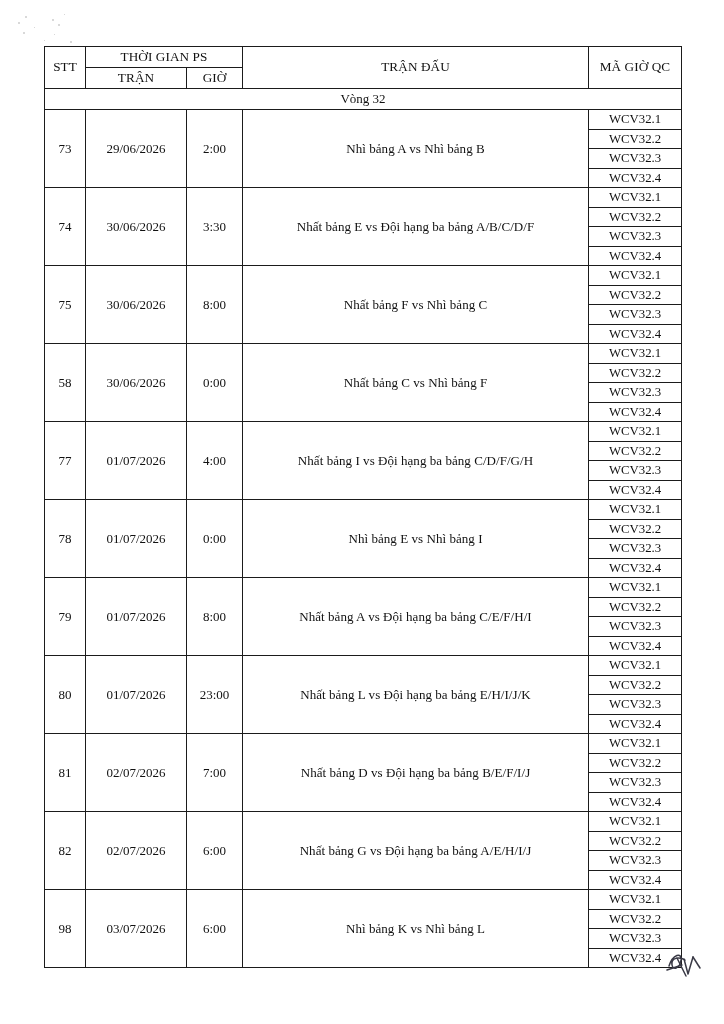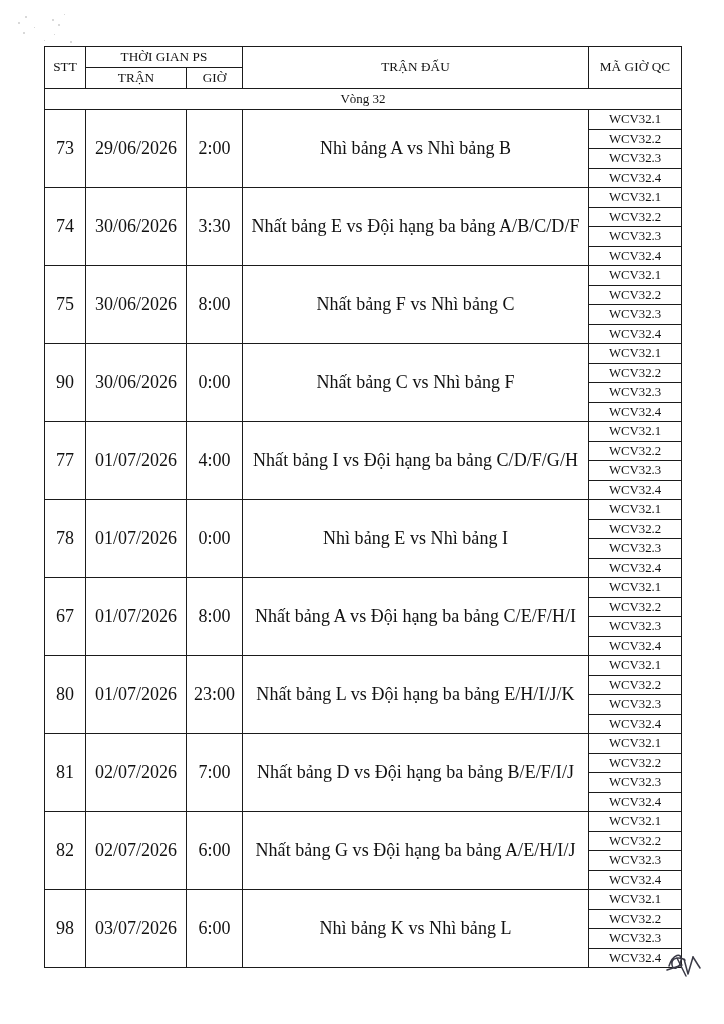--- a/index.html
+++ b/index.html
@@ -72,21 +72,21 @@
   th.hdr-ngay, th.hdr-gio { height: 21px; }
 
   td.round-banner {
     font-weight: bold;
     font-size: 13px;
     height: 20px;
     line-height: 20px;
   }
 
   td.cell-stt, td.cell-ngay, td.cell-gio, td.cell-tran {
-    font-size: 18px;
+    font-size: 13px;
   }
   td.cell-tran { letter-spacing: .05px; }
 
   td.cell-ma {
     font-size: 12.8px;
     height: 18.5px;
     line-height: 18.5px;
     border-left: 1.4px solid #1b1b1b;
     border-right: 1.4px solid #1b1b1b;
     border-top: 1px solid #2a2a2a;
@@ -188,21 +188,21 @@
         <tr>
           <td class="cell-ma">WCV32.2</td>
         </tr>
         <tr>
           <td class="cell-ma">WCV32.3</td>
         </tr>
         <tr class="sub-last">
           <td class="cell-ma">WCV32.4</td>
         </tr>
         <tr class="sub-first">
-          <td class="cell-stt" rowspan="4">90</td>
+          <td class="cell-stt" rowspan="4">58</td>
           <td class="cell-ngay" rowspan="4">30/06/2026</td>
           <td class="cell-gio" rowspan="4">0:00</td>
           <td class="cell-tran" rowspan="4">Nhất bảng C vs Nhì bảng F</td>
           <td class="cell-ma">WCV32.1</td>
         </tr>
         <tr>
           <td class="cell-ma">WCV32.2</td>
         </tr>
         <tr>
           <td class="cell-ma">WCV32.3</td>
@@ -236,21 +236,21 @@
         <tr>
           <td class="cell-ma">WCV32.2</td>
         </tr>
         <tr>
           <td class="cell-ma">WCV32.3</td>
         </tr>
         <tr class="sub-last">
           <td class="cell-ma">WCV32.4</td>
         </tr>
         <tr class="sub-first">
-          <td class="cell-stt" rowspan="4">67</td>
+          <td class="cell-stt" rowspan="4">79</td>
           <td class="cell-ngay" rowspan="4">01/07/2026</td>
           <td class="cell-gio" rowspan="4">8:00</td>
           <td class="cell-tran" rowspan="4">Nhất bảng A vs Đội hạng ba bảng C/E/F/H/I</td>
           <td class="cell-ma">WCV32.1</td>
         </tr>
         <tr>
           <td class="cell-ma">WCV32.2</td>
         </tr>
         <tr>
           <td class="cell-ma">WCV32.3</td>

